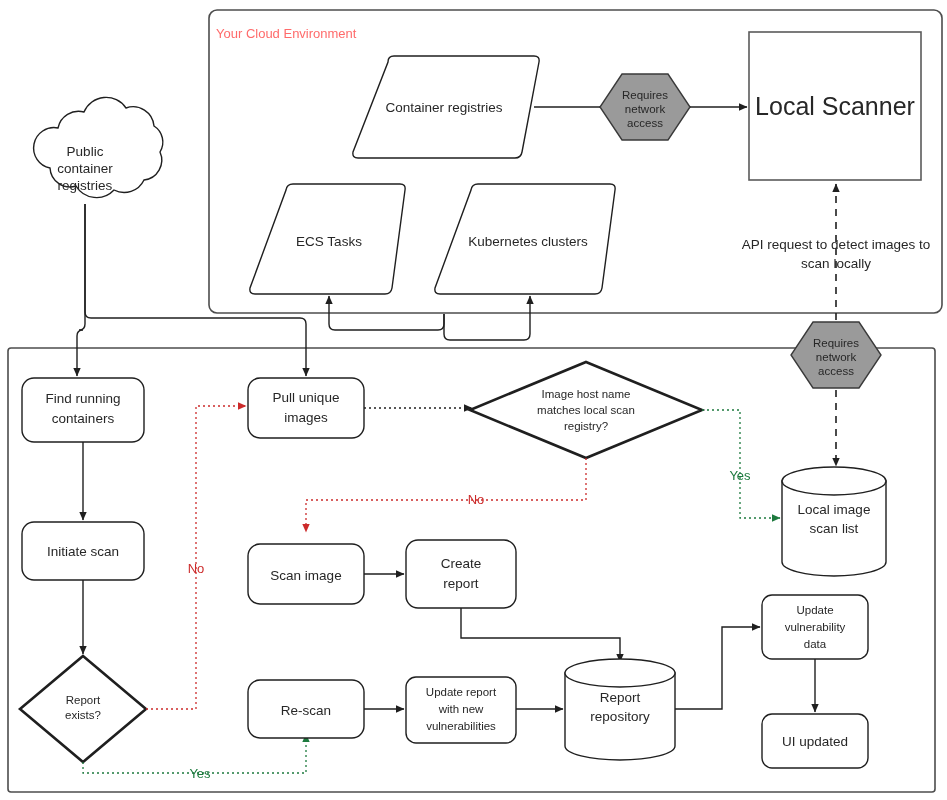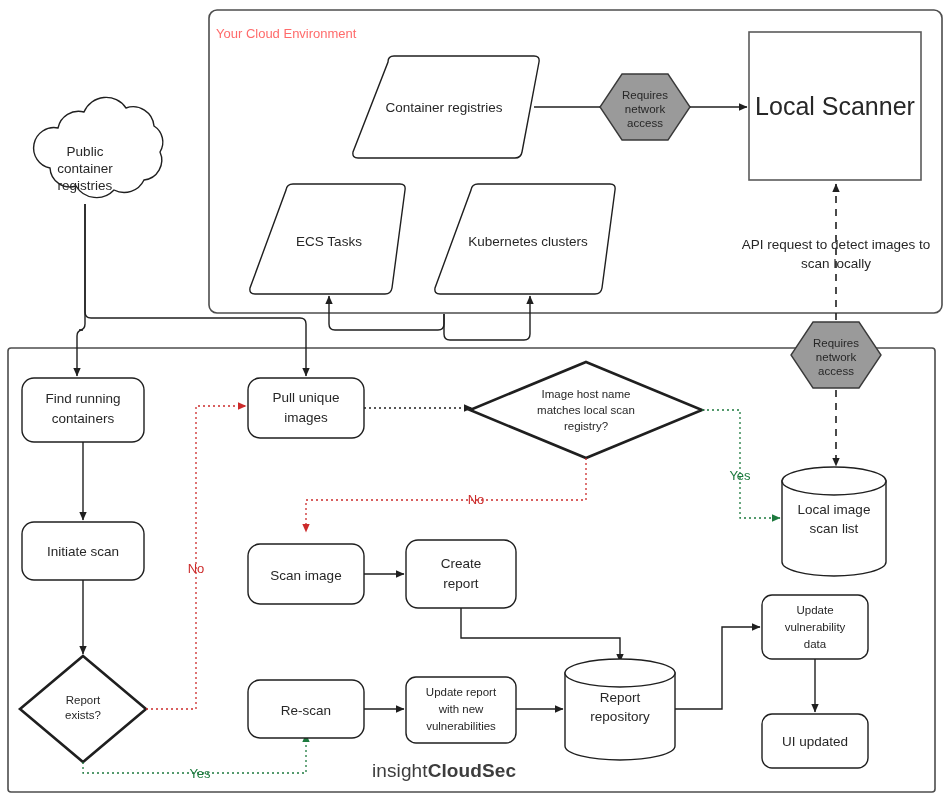--- a/index.html
+++ b/index.html
@@ -172,16 +172,13 @@
   <text class="t-sm" x="815" y="614">Update</text>
   <text class="t-sm" x="815" y="631">vulnerability</text>
   <text class="t-sm" x="815" y="648">data</text>
 
   <path class="ln" d="M815 659 L815 712" marker-end="url(#ah)"></path>
 
   <rect class="shp" x="762" y="714" width="106" height="54" rx="10" ry="10"></rect>
   <text class="t" x="815" y="746">UI updated</text>
 </svg>
 
-<div class="logo" style="left:372px; top:760px;">
-  <span class="lt">insight</span><span class="bd">CloudSec</span>
-</div>
 </div>
 
 </body></html>

